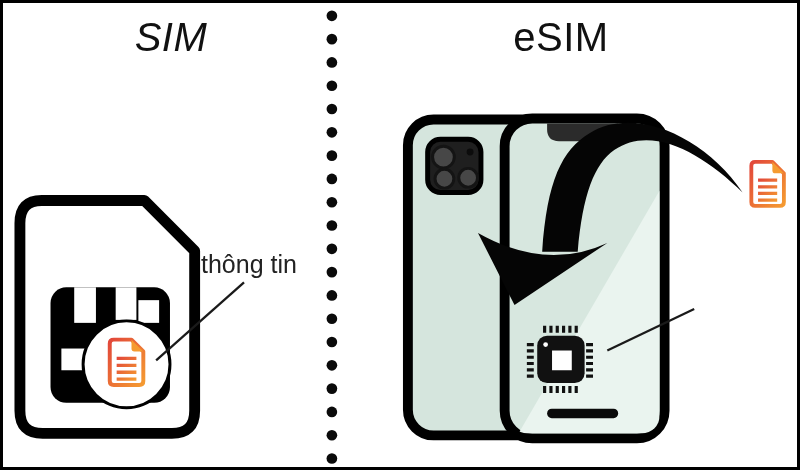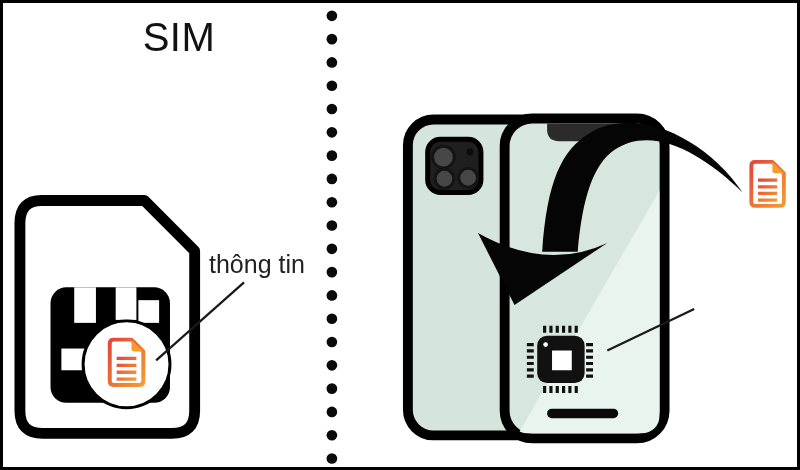--- a/index.html
+++ b/index.html
@@ -14,24 +14,24 @@
   }
   .art{position:absolute;left:0;top:0;width:100%;height:100%;}
   .txt{position:absolute;color:var(--label_text,#222);white-space:nowrap;}
   .panel-title{
     font-size:40px;
     letter-spacing:0.5px;
     color:#111;
     text-align:center;
     width:200px;
   }
-  .title-sim{left:76px;top:12px;}
+  .title-sim{left:68px;top:12px;font-style:italic;}
   .title-esim{left:458px;top:12px;}
   .callout{font-size:25px;}
-  .label-thongtin{left:206px;top:247px;}
+  .label-thongtin{left:198px;top:247px;}
   .label-tichhop{left:684px;top:272px;}
 </style>
 </head>
 <body>
 
 <div class="canvas">
 
   <svg class="art" viewBox="0 0 800 470">
     <defs>
       <linearGradient id="docGrad" x1="0" y1="0" x2="1" y2="1">
@@ -117,14 +117,15 @@
 
     <g fill="#050505">
       <path d="M747 192 C708 134 636 104 592 132 C564 149 549 180 544 252 L580 252 C585 194 597 163 617 149 C655 123 706 152 747 192 Z"></path>
       <path d="M516 306 L479 233 Q548 272 610 243 Z"></path>
     </g>
 
     <use href="#doc" transform="translate(752,158) scale(0.97)"></use>
   </svg>
 
   <div class="txt panel-title title-sim">SIM</div>
+  <div class="txt panel-title title-esim">eSIM</div>
   <div class="txt callout label-thongtin">thông tin</div>
 </div>
 
 </body></html>

